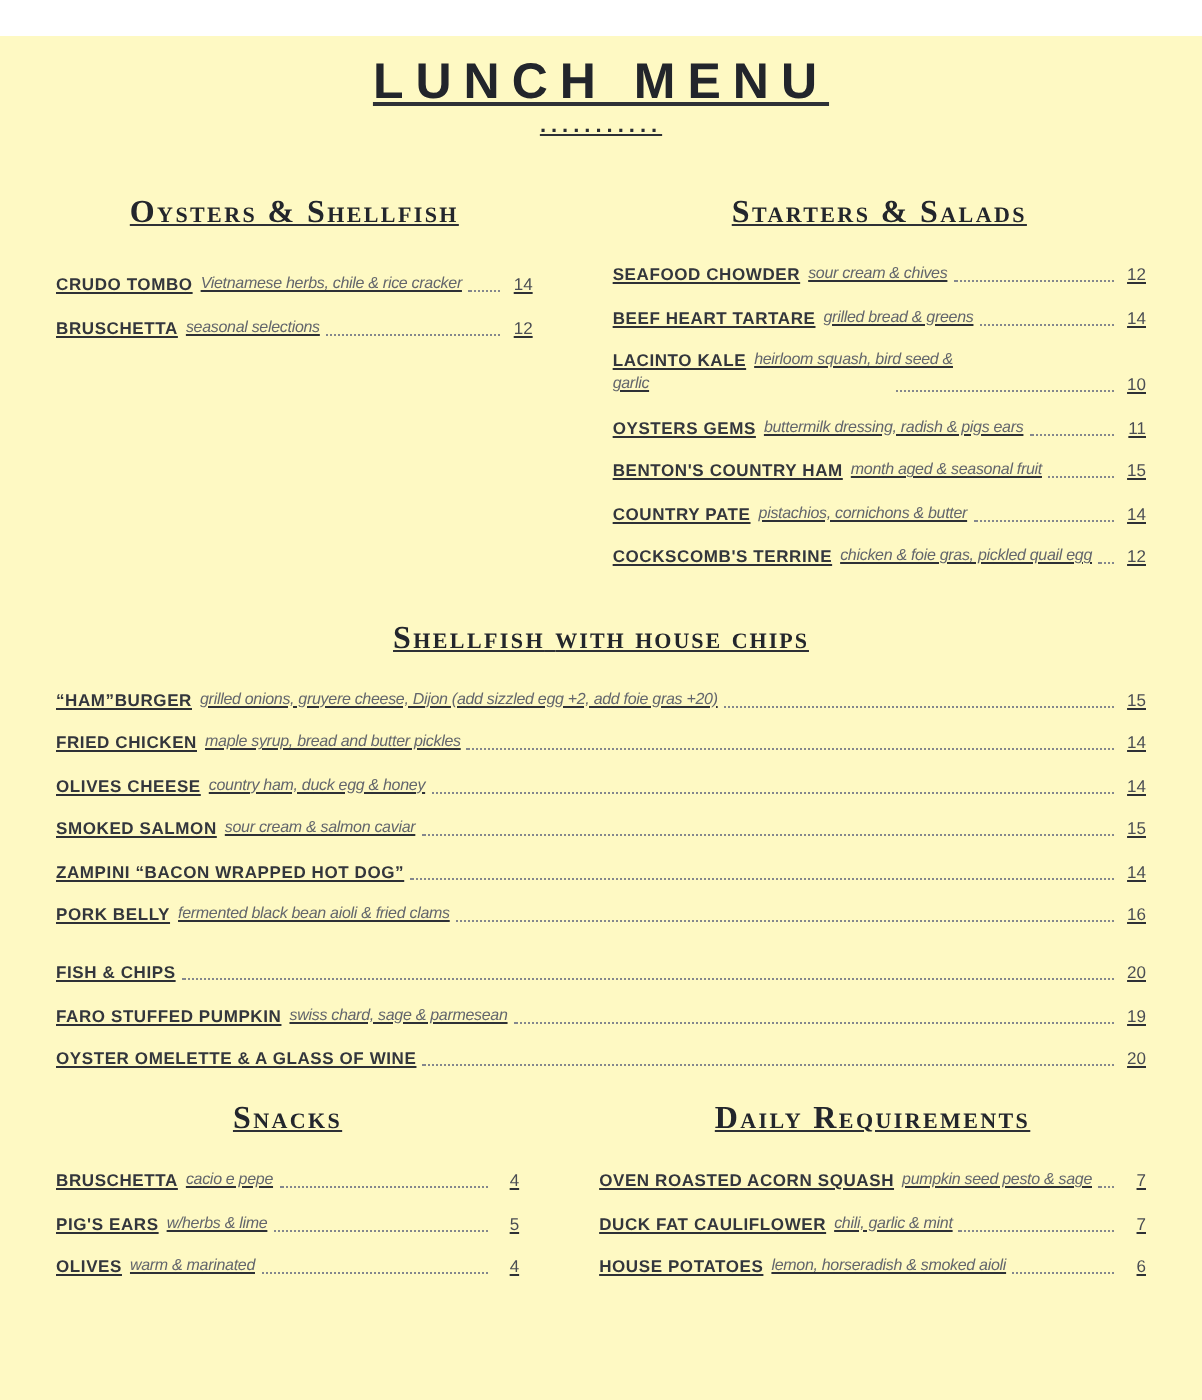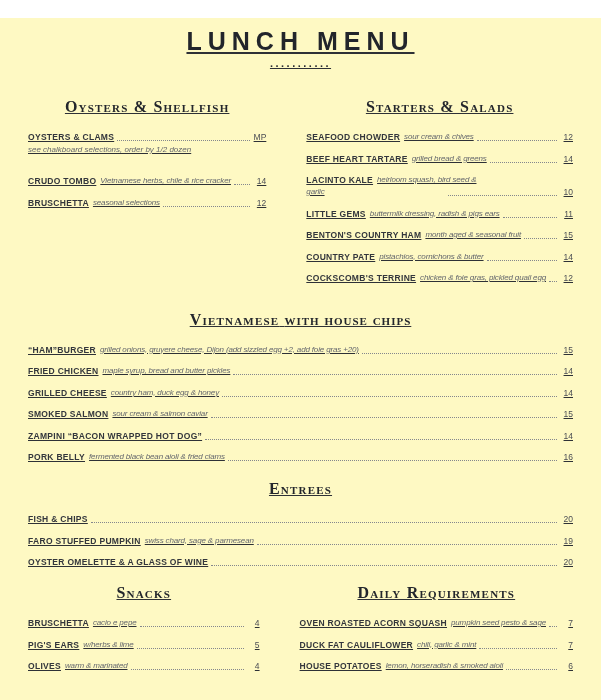--- a/index.html
+++ b/index.html
@@ -59,30 +59,20 @@
 
 <div class="page">
 
   <h1 class="menu-title">LUNCH MENU</h1>
   <div class="dots-separator">...........</div>
 
   <div class="top-columns">
     <div class="column-left">
       <section class="menu-section">
         <h2 class="section-heading"><span class="heading-main">Oysters &amp; Shellfish</span></h2>
-        <div class="item-list">
-            <div class="menu-item">
-              <div class="item-line">
-                <span class="item-name">OYSTERS &amp; CLAMS</span>
-                <span class="leader"></span>
-                <span class="price">MP</span>
-              </div>
-              <div class="item-note">see chalkboard selections, order by 1/2 dozen</div>
-            </div>
-          </div>
       </section>
       <section class="menu-section section-cured">
         <div class="item-list">
             <div class="menu-item">
               <div class="item-line">
                 <span class="item-name">CRUDO TOMBO</span>
                 <span class="item-desc">Vietnamese herbs, chile &amp; rice cracker</span>
                 <span class="leader"></span>
                 <span class="price">14</span>
               </div>
@@ -125,21 +115,21 @@
               </div>
               <div class="item-line">
                 <span class="item-desc desc-cont">garlic</span>
                 <span class="spacer"></span>
                 <span class="leader"></span>
                 <span class="price">10</span>
               </div>
             </div>
             <div class="menu-item">
               <div class="item-line">
-                <span class="item-name">LITTLE GEMS</span>
+                <span class="item-name">OYSTERS GEMS</span>
                 <span class="item-desc">buttermilk dressing, radish &amp; pigs ears</span>
                 <span class="leader"></span>
                 <span class="price">11</span>
               </div>
             </div>
             <div class="menu-item">
               <div class="item-line">
                 <span class="item-name">BENTON'S COUNTRY HAM</span>
                 <span class="item-desc">month aged &amp; seasonal fruit</span>
                 <span class="leader"></span>
@@ -161,41 +151,41 @@
                 <span class="leader"></span>
                 <span class="price">12</span>
               </div>
             </div>
           </div>
       </section>
     </div>
   </div>
 
   <section class="menu-section section-full">
-    <h2 class="section-heading"><span class="heading-main">Vietnamese</span> <span class="heading-suffix">with house chips</span></h2>
+    <h2 class="section-heading"><span class="heading-main">Shellfish</span> <span class="heading-suffix">with house chips</span></h2>
     <div class="item-list">
         <div class="menu-item">
           <div class="item-line">
             <span class="item-name">“HAM”BURGER</span>
             <span class="item-desc">grilled onions, gruyere cheese, Dijon (add sizzled egg +2, add foie gras +20)</span>
             <span class="leader"></span>
             <span class="price">15</span>
           </div>
         </div>
         <div class="menu-item">
           <div class="item-line">
             <span class="item-name">FRIED CHICKEN</span>
             <span class="item-desc">maple syrup, bread and butter pickles</span>
             <span class="leader"></span>
             <span class="price">14</span>
           </div>
         </div>
         <div class="menu-item">
           <div class="item-line">
-            <span class="item-name">GRILLED CHEESE</span>
+            <span class="item-name">OLIVES CHEESE</span>
             <span class="item-desc">country ham, duck egg &amp; honey</span>
             <span class="leader"></span>
             <span class="price">14</span>
           </div>
         </div>
         <div class="menu-item">
           <div class="item-line">
             <span class="item-name">SMOKED SALMON</span>
             <span class="item-desc">sour cream &amp; salmon caviar</span>
             <span class="leader"></span>
@@ -214,21 +204,20 @@
             <span class="item-name">PORK BELLY</span>
             <span class="item-desc">fermented black bean aioli &amp; fried clams</span>
             <span class="leader"></span>
             <span class="price">16</span>
           </div>
         </div>
       </div>
   </section>
 
   <section class="menu-section section-full">
-    <h2 class="section-heading"><span class="heading-main">Entrees</span></h2>
     <div class="item-list">
         <div class="menu-item">
           <div class="item-line">
             <span class="item-name">FISH &amp; CHIPS</span>
             <span class="leader"></span>
             <span class="price">20</span>
           </div>
         </div>
         <div class="menu-item">
           <div class="item-line">

